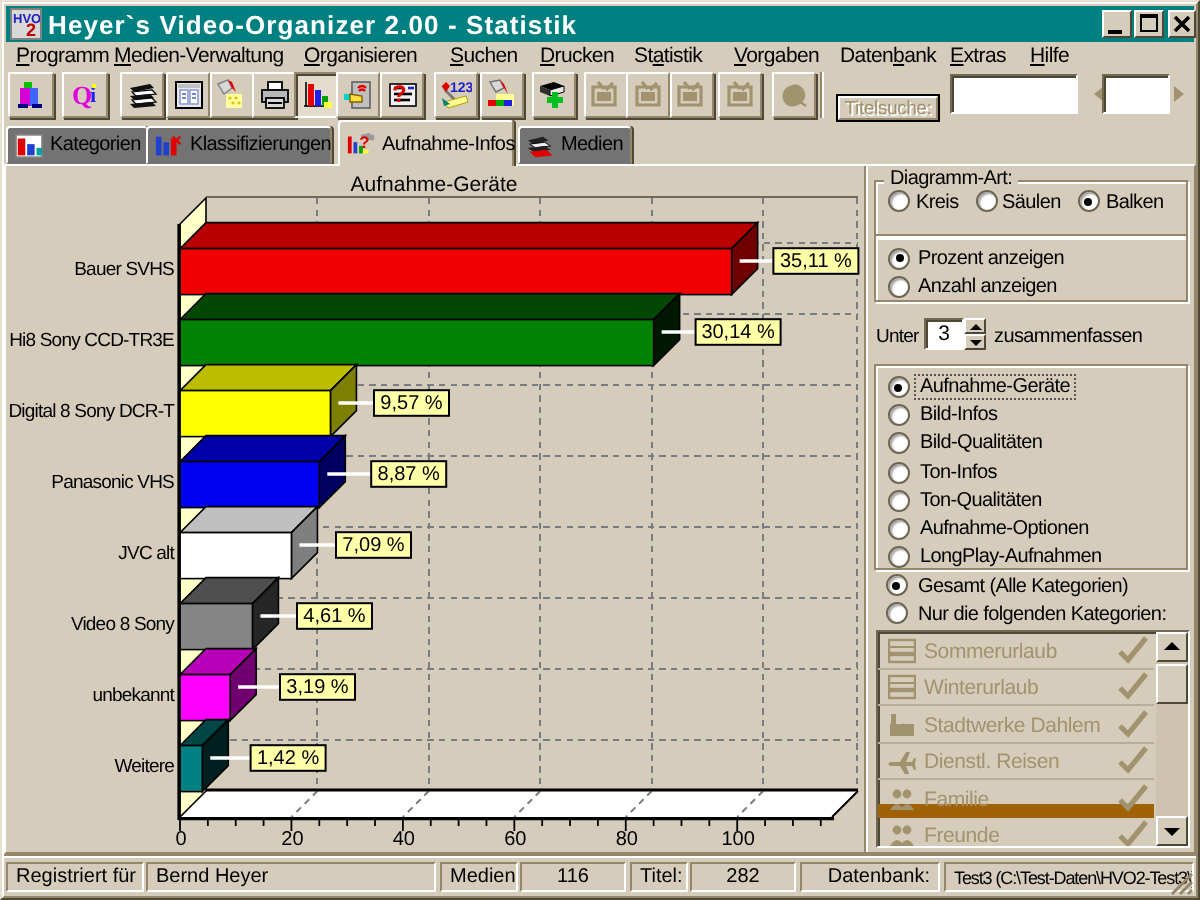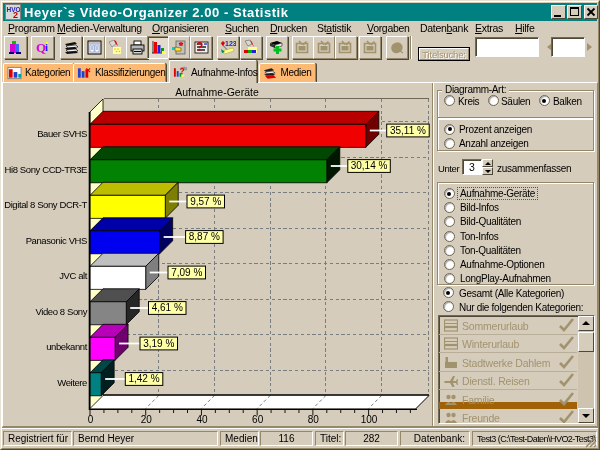--- a/index.html
+++ b/index.html
@@ -7,21 +7,21 @@
 .abs { position:absolute; }
 .tbtn { position:absolute; background:#d5ccbb; border:1px solid; border-color:#fff #94876a #94876a #fff; box-shadow:1px 1px 0 #4e4837; display:flex; align-items:center; justify-content:center; }
 .tbtn.pressed { border-color:#94876a #fff #fff #94876a; box-shadow:inset 1px 1px 0 #4e4837; background:#e3dccd; }
 .sunken2 { border:1px solid; border-color:#716952 #fff #fff #716952; box-shadow:inset 1px 1px 0 #4e4837; }
 .etch { border:1px solid #94876a; box-shadow:1px 1px 0 #fff, inset 1px 1px 0 #fff; }
 .radio { position:absolute; width:11px; height:11px; border-radius:50%; background:#fff; border:1px solid #6e6550; box-shadow:inset 1px 1px 1px rgba(0,0,0,0.35); }
 .rdot { position:absolute; left:2.5px; top:2.5px; width:4px; height:4px; border-radius:50%; background:#000; }
 .rlab { position:absolute; font-size:10px; letter-spacing:-0.3px; white-space:nowrap; }
 .menu-item { position:absolute; top:21.5px; height:12px; font-size:10.5px; letter-spacing:-0.3px; white-space:nowrap; }
 u { text-decoration:underline; text-underline-offset:1px; text-decoration-thickness:1px; }
-.tab { position:absolute; background:#fdba74; border:1px solid; border-color:#fff #94876a transparent #fff; border-top-left-radius:2px; border-top-right-radius:2px; box-shadow:1px 0 0 #4e4837; display:flex; align-items:center; font-size:10px; letter-spacing:-0.3px; white-space:nowrap; }
+.tab { position:absolute; background:#737373; border:1px solid; border-color:#fff #94876a transparent #fff; border-top-left-radius:2px; border-top-right-radius:2px; box-shadow:1px 0 0 #4e4837; display:flex; align-items:center; font-size:10px; letter-spacing:-0.3px; white-space:nowrap; }
 .sb { position:absolute; top:431px; height:15px; border:1px solid; border-color:#94876a #fff #fff #94876a; font-size:10px; display:flex; align-items:center; padding:0 4px; white-space:nowrap; overflow:hidden; }
 </style></head>
 <body>
 <div class="abs" style="left:0;top:0;width:600px;height:450px;border:1px solid;border-color:#e8e0d0 #4e4837 #4e4837 #e8e0d0;"></div>
 <div class="abs" style="left:1px;top:1px;width:598px;height:448px;border:1px solid;border-color:#fff #94876a #94876a #fff;"></div>
 
 <div class="abs" style="left:3px;top:3px;width:594px;height:18px;background:#008080;"></div>
 <div class="abs" style="left:5px;top:4px;width:16px;height:16px;background:#d8d8d8;border:1px solid #808080;">
  <svg width="14" height="14" viewBox="0 0 14 14">
       <text x="0.5" y="6.5" font-size="6.5" font-weight="bold" fill="#2020c0">HVO</text>

